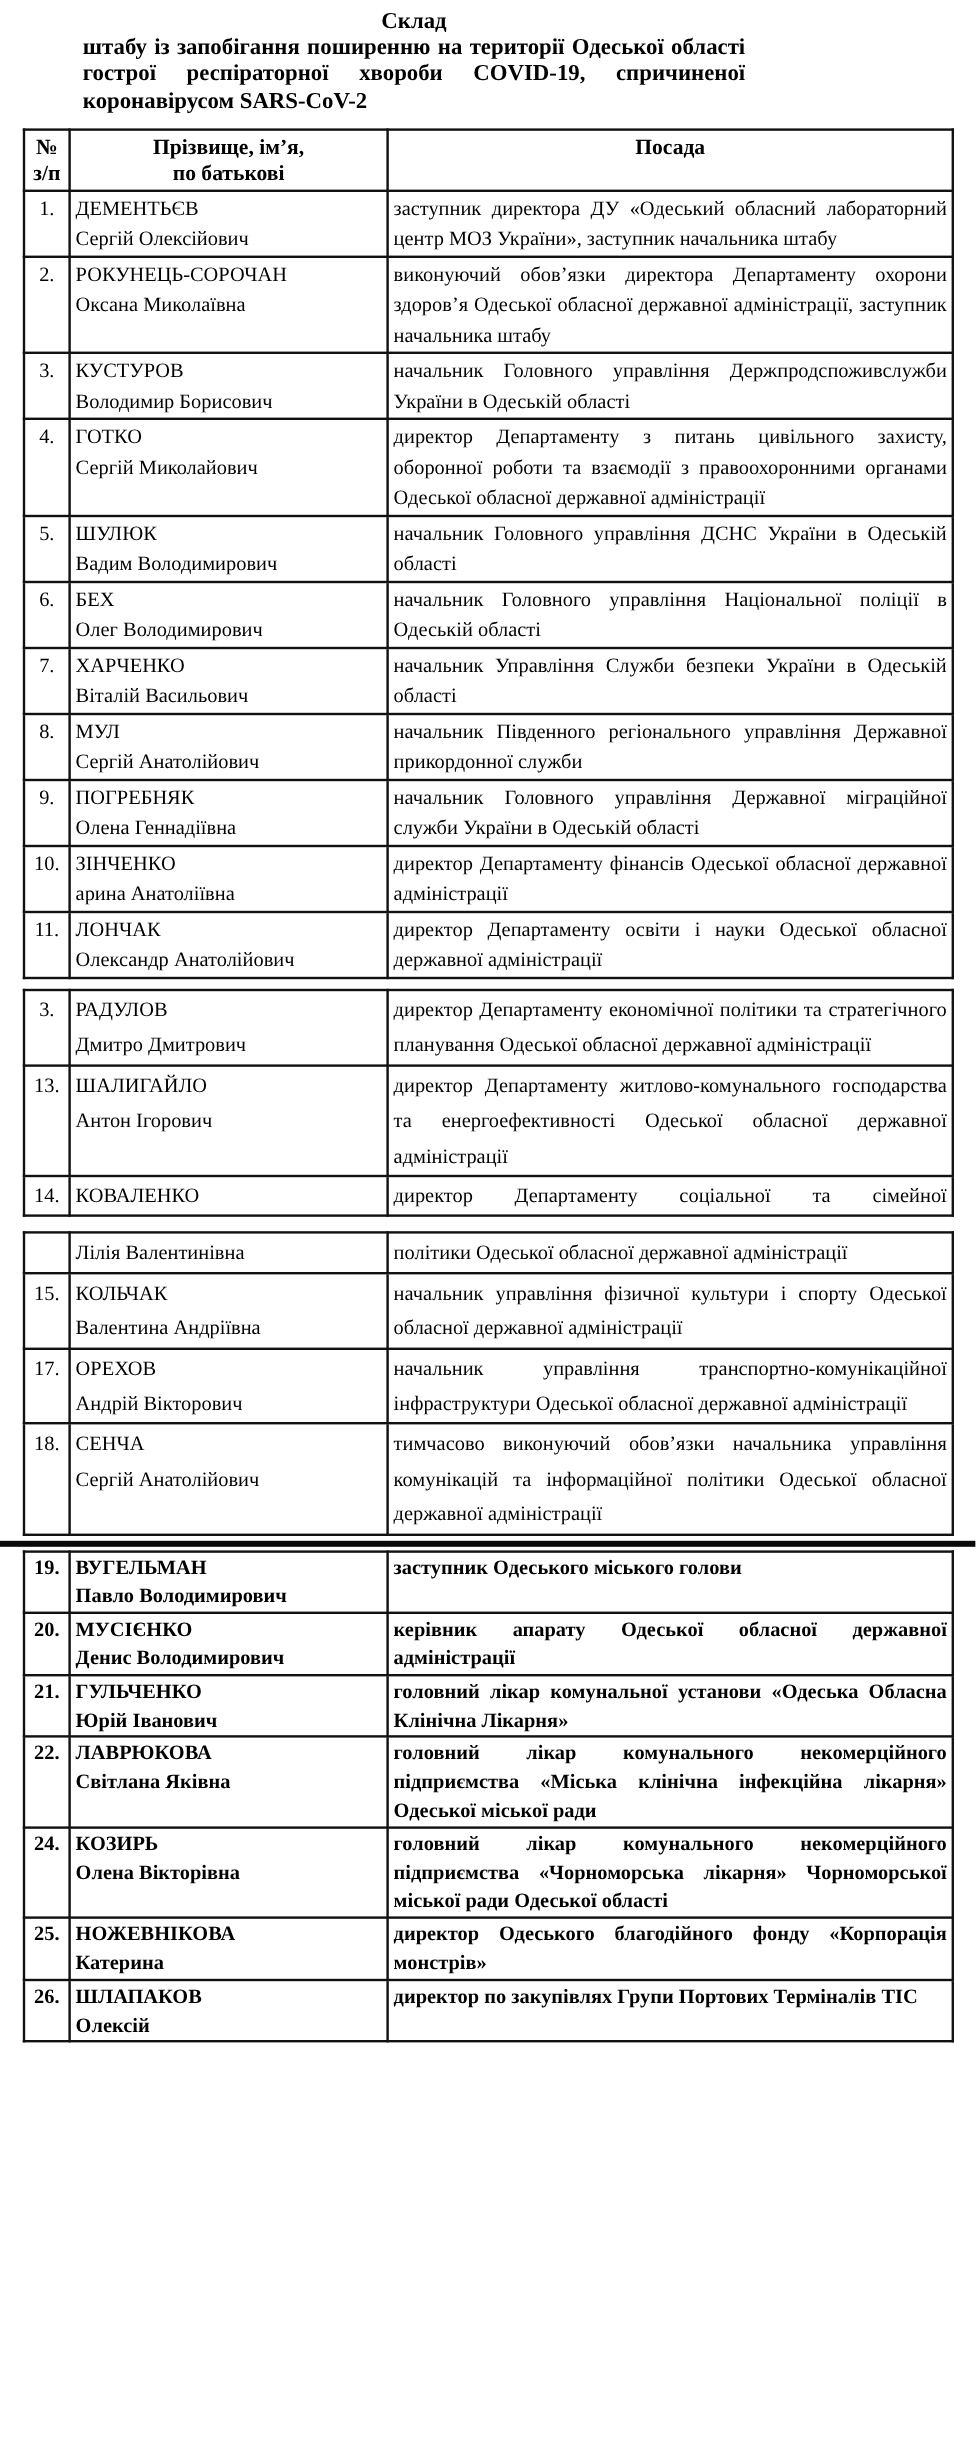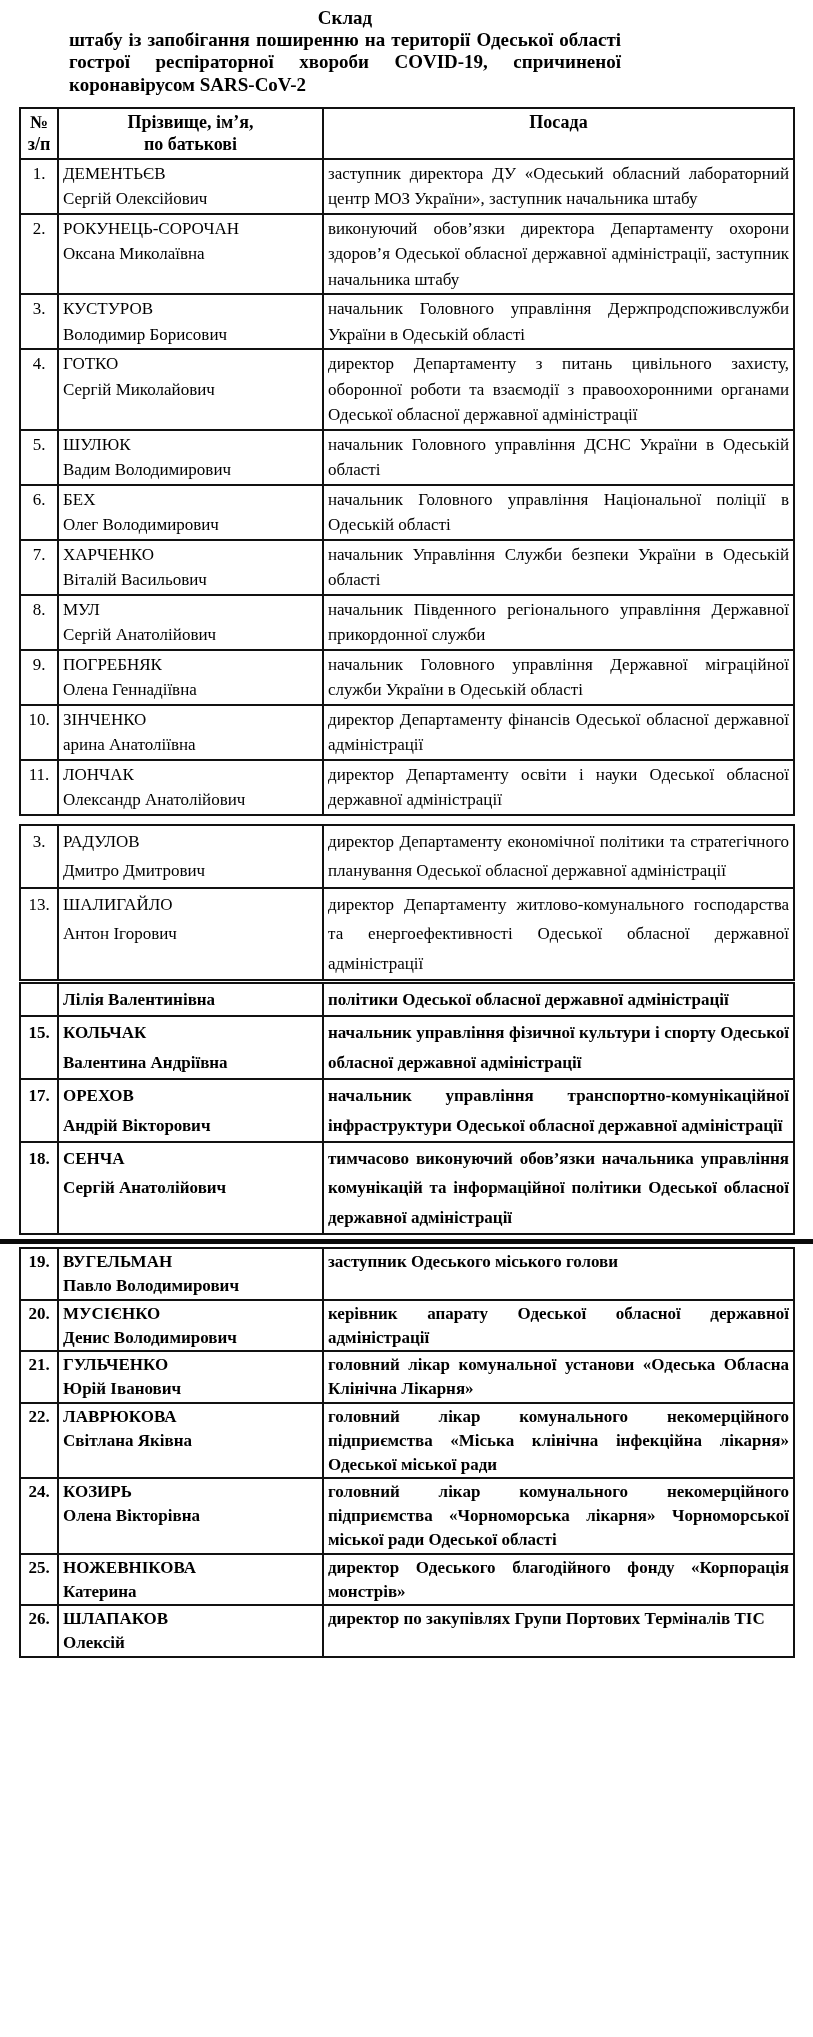--- a/index.html
+++ b/index.html
@@ -58,21 +58,21 @@
   .c-name { white-space: pre-line; padding-left: 9px; }
   .c-pos  { text-align: justify; padding-left: 9px; padding-right: 9px; border-radius: 12px; }
 
   
   .spaced td { line-height: 1.73; }
   
   .tight td  { line-height: 1.4; }
 
   .block-1 { margin-top: 11px; }
   .block-2 { margin-top: 8px; }
-  .block-3 { margin-top: 1px; font-weight: bold; }
+  .block-3 { margin-top: 12px; }
   .block-4 { margin-top: 3px; font-weight: bold; }
 
   
   .block-2 tbody tr:last-child  .c-pos { text-align-last: justify; }
 
   .page-break-line {
     width: 813px;
     height: 5px;
     background: #0a0a0a;
     margin-top: 4px;
@@ -185,20 +185,25 @@
           <td class="c-name">РАДУЛОВ
 Дмитро Дмитрович</td>
           <td class="c-pos">директор Департаменту економічної політики та стратегічного планування Одеської обласної державної адміністрації</td>
         </tr>
         <tr>
           <td class="c-num">13.</td>
           <td class="c-name">ШАЛИГАЙЛО
 Антон Ігорович</td>
           <td class="c-pos">директор Департаменту житлово-комунального господарства та енергоефективності Одеської обласної державної адміністрації</td>
         </tr>
+        <tr>
+          <td class="c-num">14.</td>
+          <td class="c-name">КОВАЛЕНКО</td>
+          <td class="c-pos">директор Департаменту соціальної та сімейної</td>
+        </tr>
       </tbody>
   </table>
 
   <table class="tbl block-3 spaced">
     <colgroup>
         <col class="c1">
         <col class="c2">
         <col class="c3">
       </colgroup>
     <tbody>

